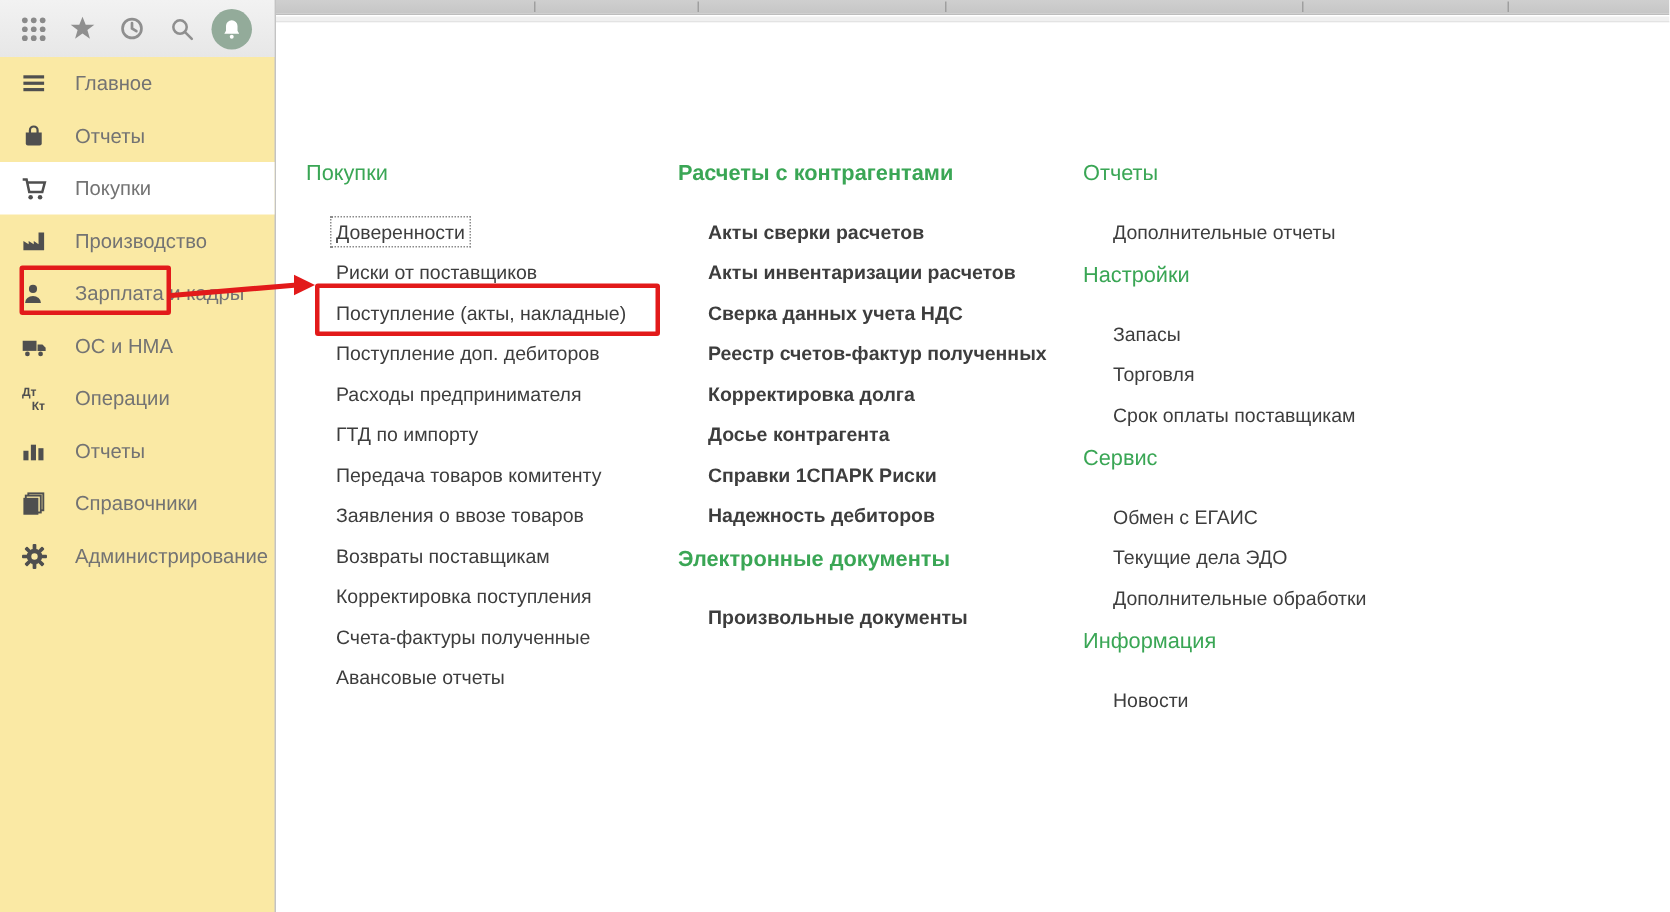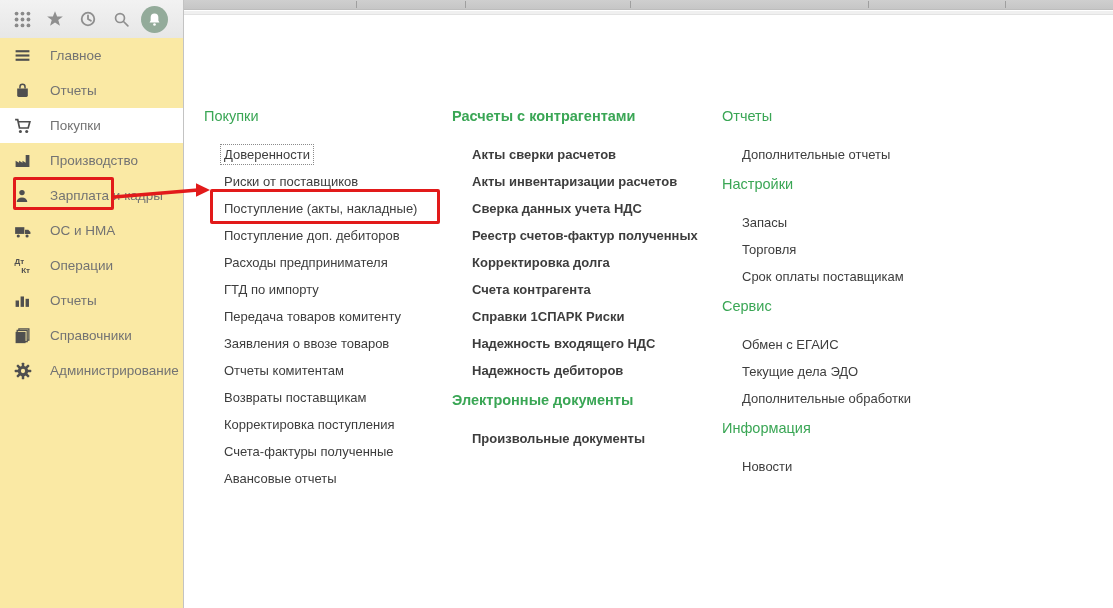--- a/index.html
+++ b/index.html
@@ -236,23 +236,20 @@
         <div class="item">
           <span class="lbl">ГТД по импорту</span>
         </div>
         <div class="item">
           <span class="lbl">Передача товаров комитенту</span>
         </div>
         <div class="item">
           <span class="lbl">Заявления о ввозе товаров</span>
         </div>
         <div class="item">
-          <span class="lbl">Отчеты комитентам</span>
-        </div>
-        <div class="item">
           <span class="lbl">Возвраты поставщикам</span>
         </div>
         <div class="item">
           <span class="lbl">Корректировка поступления</span>
         </div>
         <div class="item">
           <span class="lbl">Счета-фактуры полученные</span>
         </div>
         <div class="item">
           <span class="lbl">Авансовые отчеты</span>
@@ -271,27 +268,24 @@
         <div class="item">
           <span class="lbl">Сверка данных учета НДС</span>
         </div>
         <div class="item">
           <span class="lbl">Реестр счетов-фактур полученных</span>
         </div>
         <div class="item">
           <span class="lbl">Корректировка долга</span>
         </div>
         <div class="item">
-          <span class="lbl">Счета контрагента</span>
+          <span class="lbl">Досье контрагента</span>
         </div>
         <div class="item">
           <span class="lbl">Справки 1СПАРК Риски</span>
-        </div>
-        <div class="item">
-          <span class="lbl">Надежность входящего НДС</span>
         </div>
         <div class="item">
           <span class="lbl">Надежность дебиторов</span>
         </div>
       </div>
       <div class="section">
         <div class="sec-title">Электронные документы</div>
         <div class="item">
           <span class="lbl">Произвольные документы</span>
         </div>

